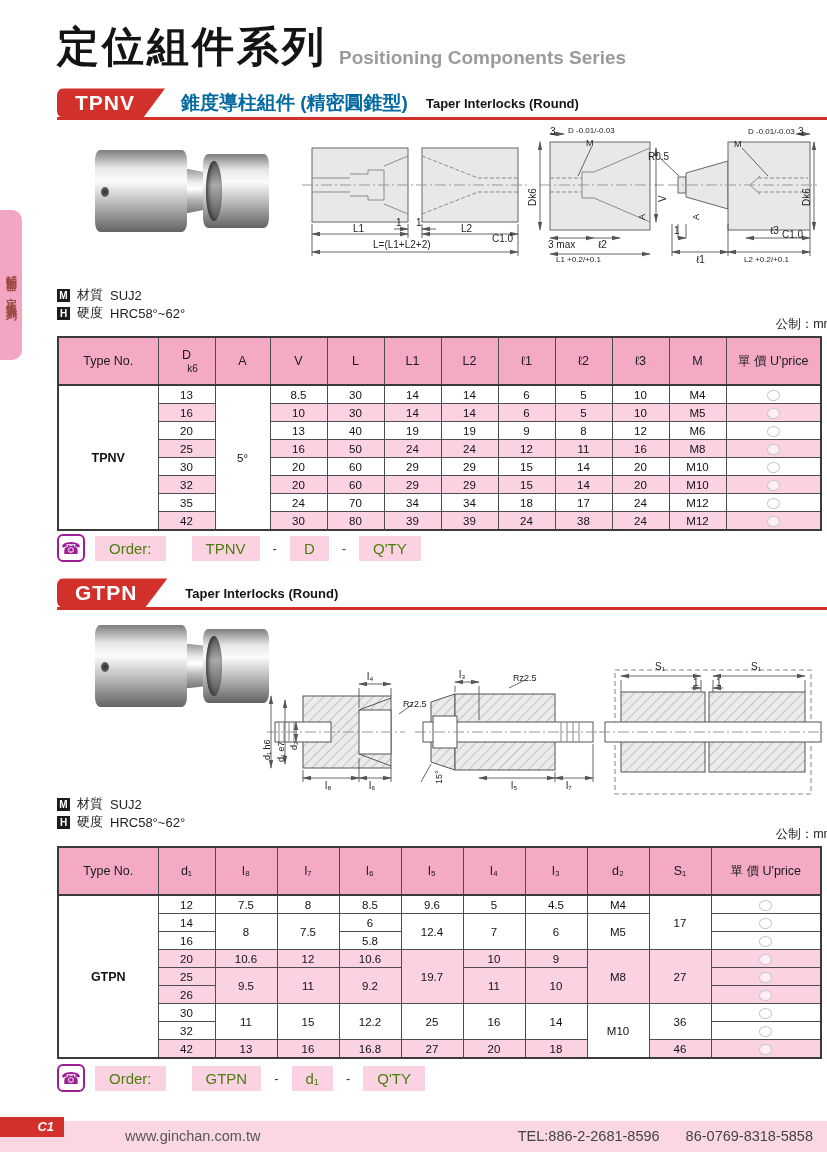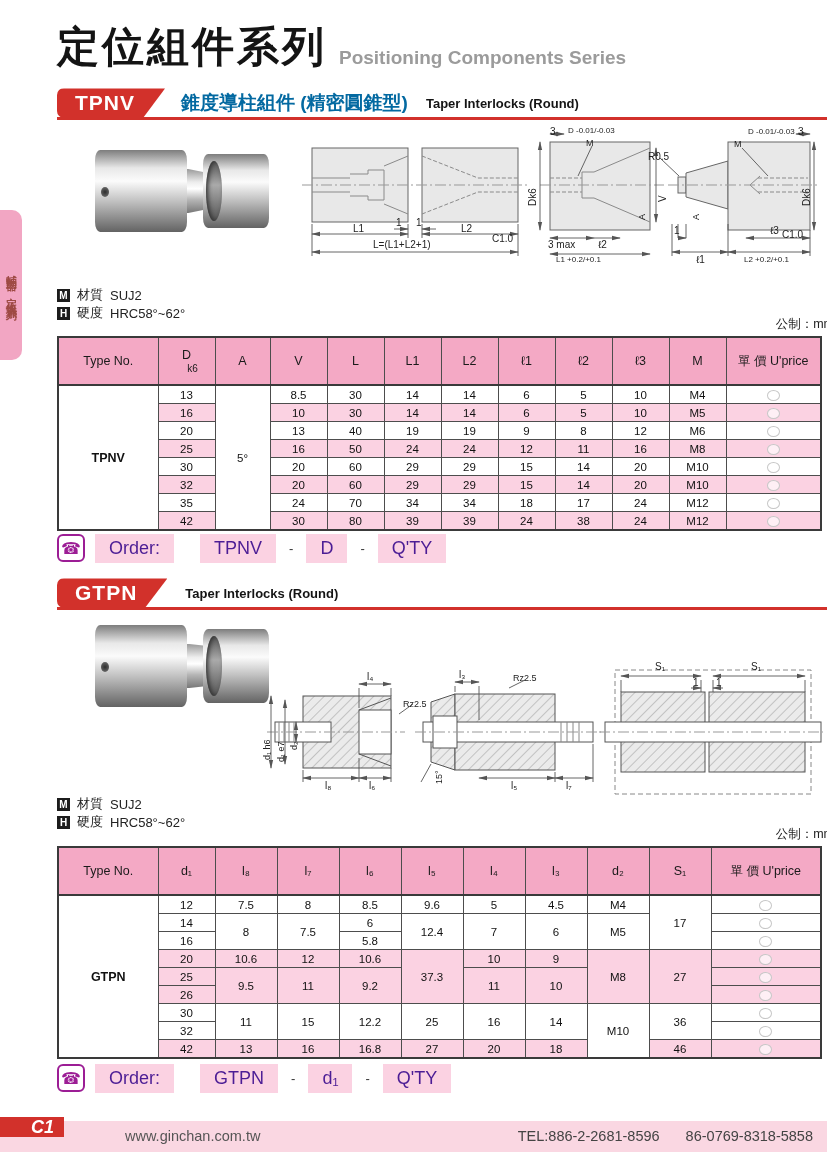--- a/index.html
+++ b/index.html
@@ -64,28 +64,28 @@
   table.spec tr.band td{background:#FBD2E2;}
   table.spec td.tbold{font-weight:bold;font-size:12.5px;}
   .pdot{display:inline-block;width:11px;height:9px;border:1.4px solid #c7c7c7;border-radius:50%;
         background:rgba(255,255,255,.65);vertical-align:middle;}
 
   
   .orderrow{display:flex;align-items:center;height:28px;}
   .ordicon{width:24px;height:24px;border:2px solid #9C1D95;border-radius:6px;color:#9C1D95;
            display:flex;align-items:center;justify-content:center;font-size:16px;background:#fff;}
   .olabel{margin-left:10px;}
-  .chip{background:#FBD2E2;padding:4px 14px;font-size:18px;color:#4c1d95;}
+  .chip{background:#FBD2E2;padding:4px 14px;font-size:15px;color:#4d7c0f;}
   .odash{padding:4px 4px;font-size:13px;color:#333;}
   .chips{display:flex;align-items:center;gap:9px;margin-left:26px;}
 
   
   .footbar{left:0;right:0;top:1121px;height:31px;background:#FAD7E2;}
   .footbadge{left:0;top:1117px;width:64px;height:20px;background:#D2312B;color:#fff;
-             font-size:18px;font-weight:bold;font-style:italic;text-align:right;
+             font-size:13px;font-weight:bold;font-style:italic;text-align:right;
              padding-right:10px;box-sizing:border-box;line-height:20px;}
   .site{left:125px;top:1128px;font-size:14.5px;color:#555;}
   .tel{right:14px;top:1128px;font-size:14.5px;color:#444;display:flex;gap:26px;}
 </style>
 </head>
 <body>
 
 <div class="abs sidetab">
   <span>輔助器、定位塊系列</span>
 </div>
@@ -160,21 +160,21 @@
       <path d="M380,98 L380,112 M388,98 L388,112 M430,98 L430,130 M512,104 L512,130 M374,98 L374,130"></path>
       <path d="M374,126 L430,126" marker-start="url(#arw)" marker-end="url(#arw)"></path>
       <path d="M448,112 L512,112" marker-start="url(#arw)" marker-end="url(#arw)"></path>
       <path d="M430,126 L512,126" marker-start="url(#arw)" marker-end="url(#arw)"></path>
     </g>
   </svg>
 <span class="dlabel" style="left: 55px; top: 98px;">L1</span>
     <span class="dlabel" style="left: 98px; top: 92px;">1</span>
     <span class="dlabel" style="left: 118px; top: 92px;">1</span>
     <span class="dlabel" style="left: 163px; top: 98px;">L2</span>
-    <span class="dlabel" style="left: 75px; top: 114px;">L=(L1+L2+1)</span>
+    <span class="dlabel" style="left: 75px; top: 114px;">L=(L1+L2+2)</span>
     <span class="dlabel" style="left: 194px; top: 108px;">C1.0</span>
     <span class="dlabel" style="left: 252px; top: 1px;">3</span>
     <span class="dlabel" style="left: 270px; top: 1px; font-size: 8px;">D -0.01/-0.03</span>
     <span class="dlabel" style="left: 288px; top: 13px; font-size: 9px;">M</span>
     <span class="dlabel rot" style="left: 230px; top: 80px;">Dk6</span>
     <span class="dlabel" style="left: 250px; top: 114px;">3 max</span>
     <span class="dlabel" style="left: 300px; top: 114px;">ℓ2</span>
     <span class="dlabel" style="left: 258px; top: 130px; font-size: 8px;">L1 +0.2/+0.1</span>
     <span class="dlabel rot" style="left: 360px; top: 76px;">V</span>
     <span class="dlabel rot" style="left: 340px; top: 94px; font-size: 9px;">A</span>
@@ -549,21 +549,21 @@
       <tr>
         <td>16</td>
         <td>5.8</td>
         <td><span class="pdot"></span></td>
       </tr>
       <tr class="band">
         <td>20</td>
         <td>10.6</td>
         <td>12</td>
         <td>10.6</td>
-        <td rowspan="3">37.3</td>
+        <td rowspan="3">19.7</td>
         <td>10</td>
         <td>9</td>
         <td rowspan="3">M8</td>
         <td rowspan="3">27</td>
         <td><span class="pdot"></span></td>
       </tr>
       <tr class="band">
         <td>25</td>
         <td rowspan="2">9.5</td>
         <td rowspan="2">11</td>

